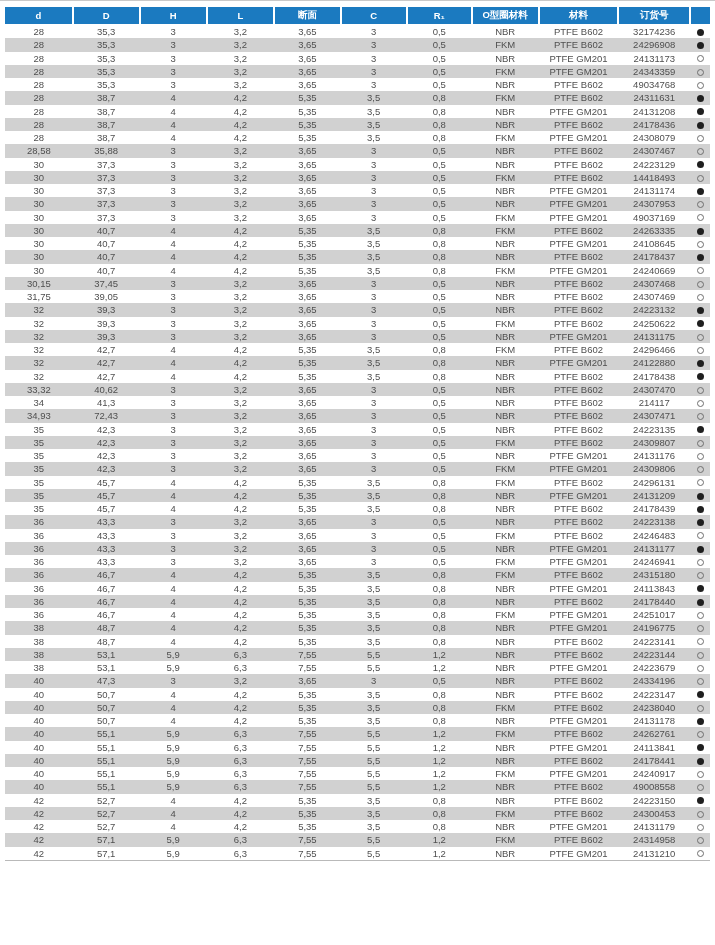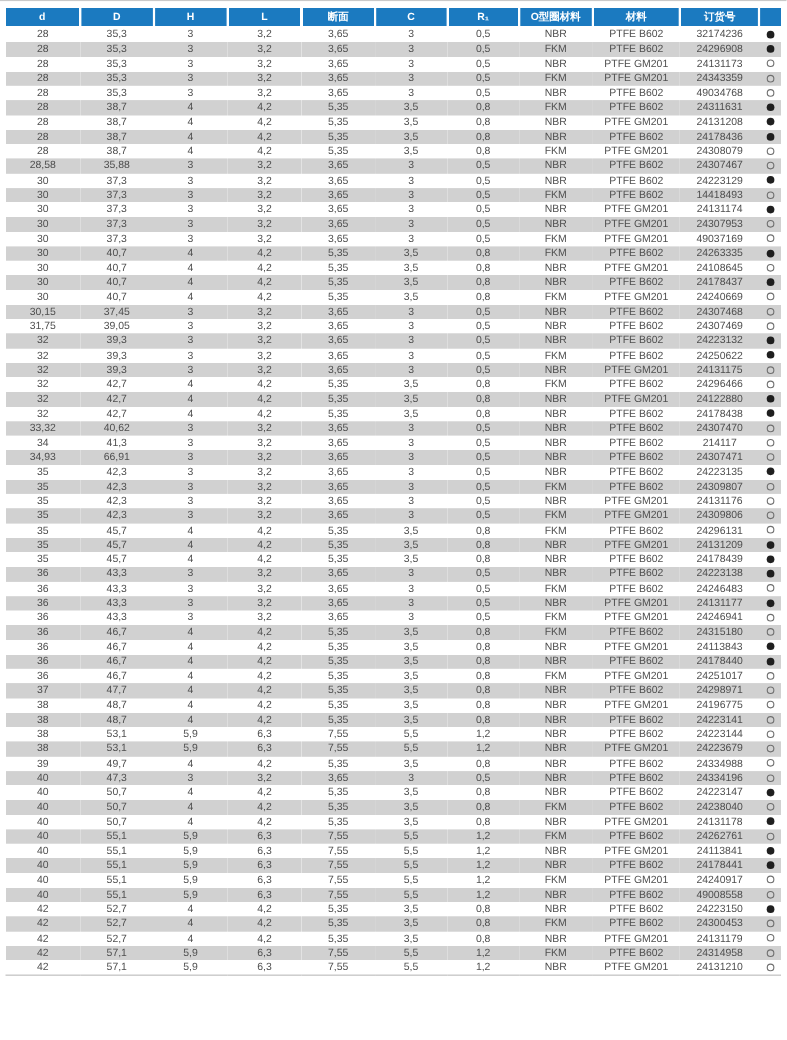--- a/index.html
+++ b/index.html
@@ -472,21 +472,21 @@
           <td>3,65</td>
           <td>3</td>
           <td>0,5</td>
           <td>NBR</td>
           <td>PTFE B602</td>
           <td>214117</td>
           <td><span class="marker open"></span></td>
         </tr>
         <tr>
           <td>34,93</td>
-          <td>66,91</td>
+          <td>72,43</td>
           <td>3</td>
           <td>3,2</td>
           <td>3,65</td>
           <td>3</td>
           <td>0,5</td>
           <td>NBR</td>
           <td>PTFE B602</td>
           <td>24307471</td>
           <td><span class="marker open"></span></td>
         </tr>
@@ -676,33 +676,20 @@
           <td>36</td>
           <td>46,7</td>
           <td>4</td>
           <td>4,2</td>
           <td>5,35</td>
           <td>3,5</td>
           <td>0,8</td>
           <td>FKM</td>
           <td>PTFE GM201</td>
           <td>24251017</td>
-          <td><span class="marker open"></span></td>
-        </tr>
-        <tr>
-          <td>37</td>
-          <td>47,7</td>
-          <td>4</td>
-          <td>4,2</td>
-          <td>5,35</td>
-          <td>3,5</td>
-          <td>0,8</td>
-          <td>NBR</td>
-          <td>PTFE B602</td>
-          <td>24298971</td>
           <td><span class="marker open"></span></td>
         </tr>
         <tr>
           <td>38</td>
           <td>48,7</td>
           <td>4</td>
           <td>4,2</td>
           <td>5,35</td>
           <td>3,5</td>
           <td>0,8</td>
@@ -744,33 +731,20 @@
           <td>6,3</td>
           <td>7,55</td>
           <td>5,5</td>
           <td>1,2</td>
           <td>NBR</td>
           <td>PTFE GM201</td>
           <td>24223679</td>
           <td><span class="marker open"></span></td>
         </tr>
         <tr>
-          <td>39</td>
-          <td>49,7</td>
-          <td>4</td>
-          <td>4,2</td>
-          <td>5,35</td>
-          <td>3,5</td>
-          <td>0,8</td>
-          <td>NBR</td>
-          <td>PTFE B602</td>
-          <td>24334988</td>
-          <td><span class="marker open"></span></td>
-        </tr>
-        <tr>
           <td>40</td>
           <td>47,3</td>
           <td>3</td>
           <td>3,2</td>
           <td>3,65</td>
           <td>3</td>
           <td>0,5</td>
           <td>NBR</td>
           <td>PTFE B602</td>
           <td>24334196</td>

